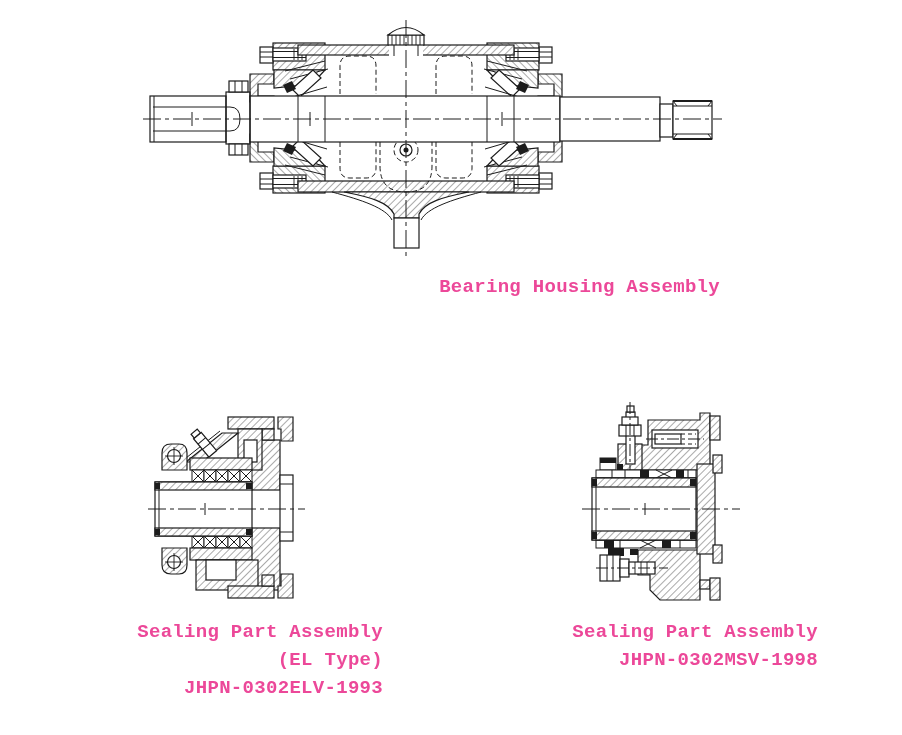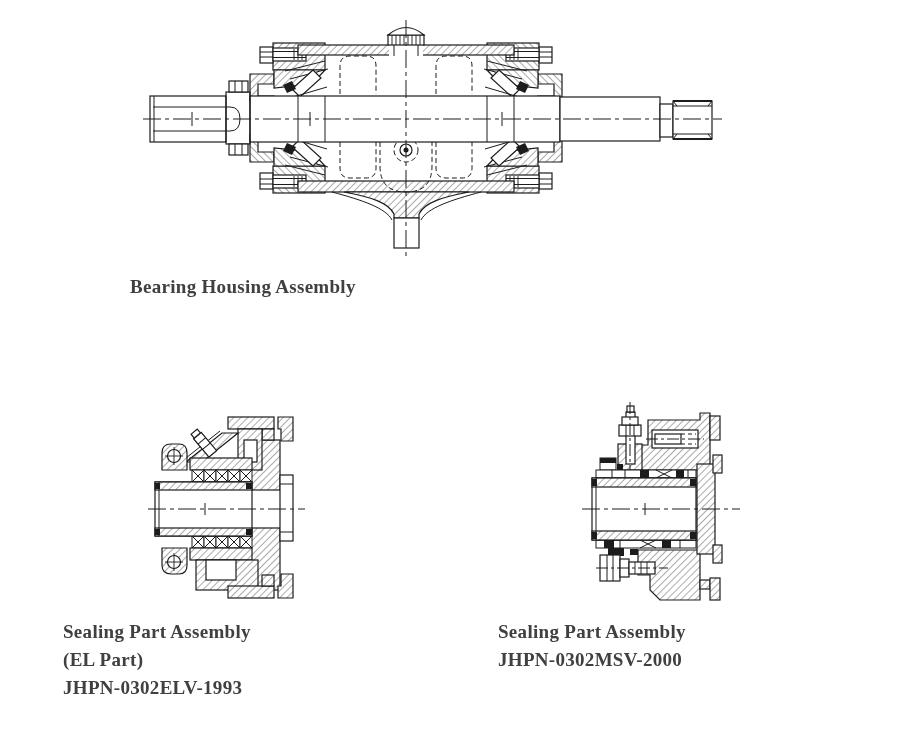--- a/index.html
+++ b/index.html
@@ -1,21 +1,21 @@
 <!DOCTYPE html>
 <html><head>
 <meta charset="utf-8">
 <style>
   html,body{margin:0;padding:0;background:#ffffff;}
   body{position:relative;width:902px;height:735px;overflow:hidden;
        font-family:"DejaVu Sans","Liberation Sans",sans-serif;}
   #sheet{position:absolute;left:0;top:0;width:902px;height:735px;}
-  .caption{position:absolute;text-align:left;font-weight:bold;
-           font-size:19px;line-height:28px;color:#404040;letter-spacing:.3px;
-           font-family:Liberation Serif, serif;}
+  .caption{position:absolute;text-align:right;font-weight:bold;
+           font-size:19px;line-height:28px;color:#ec4899;letter-spacing:.3px;
+           font-family:Liberation Mono, monospace;}
   .cap-line{display:block;white-space:nowrap;}
 </style>
 </head>
 <body>
 
 <svg id="sheet" viewBox="0 0 902 735" stroke-linecap="butt" stroke-linejoin="miter">
   <defs>
     <pattern id="h" patternUnits="userSpaceOnUse" width="5" height="5" patternTransform="rotate(45)">
       <rect width="5" height="5" fill="#ffffff"></rect>
       <line x1="0" y1="0" x2="0" y2="5" stroke="#1c1c1c" stroke-width="0.75"></line>
@@ -271,20 +271,20 @@
     </g>
   </g>
 </svg>
 
 <div class="caption" style="left:130px;top:273px;width:590px">
   <span class="cap-line">Bearing Housing Assembly</span>
 </div>
 
 <div class="caption" style="left:63px;top:618px;width:320px">
   <span class="cap-line">Sealing Part Assembly</span>
-  <span class="cap-line">(EL Part)</span>
+  <span class="cap-line">(EL Type)</span>
   <span class="cap-line">JHPN-0302ELV-1993</span>
 </div>
 
 <div class="caption" style="left:498px;top:618px;width:320px">
   <span class="cap-line">Sealing Part Assembly</span>
-  <span class="cap-line">JHPN-0302MSV-2000</span>
+  <span class="cap-line">JHPN-0302MSV-1998</span>
 </div>
 
 </body></html>

